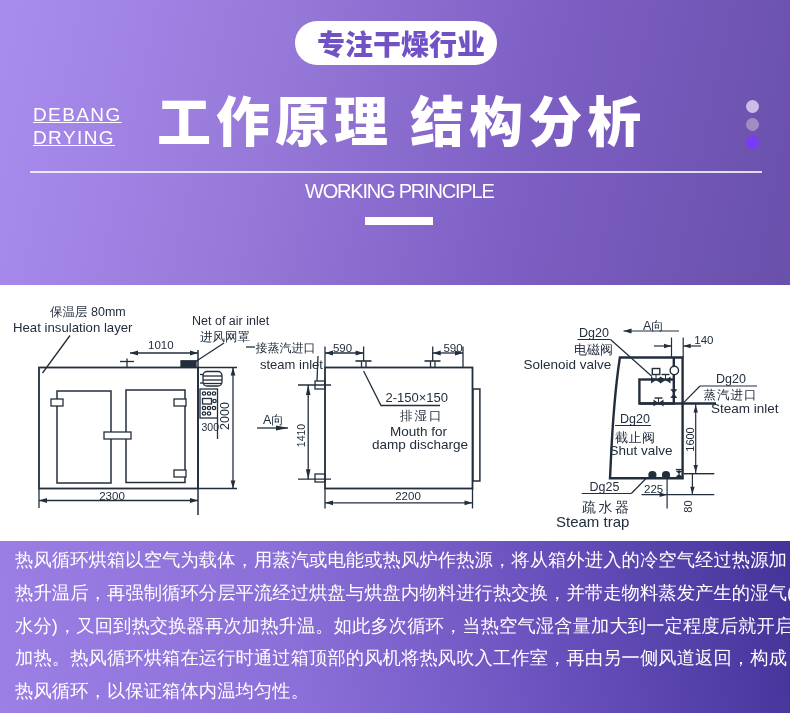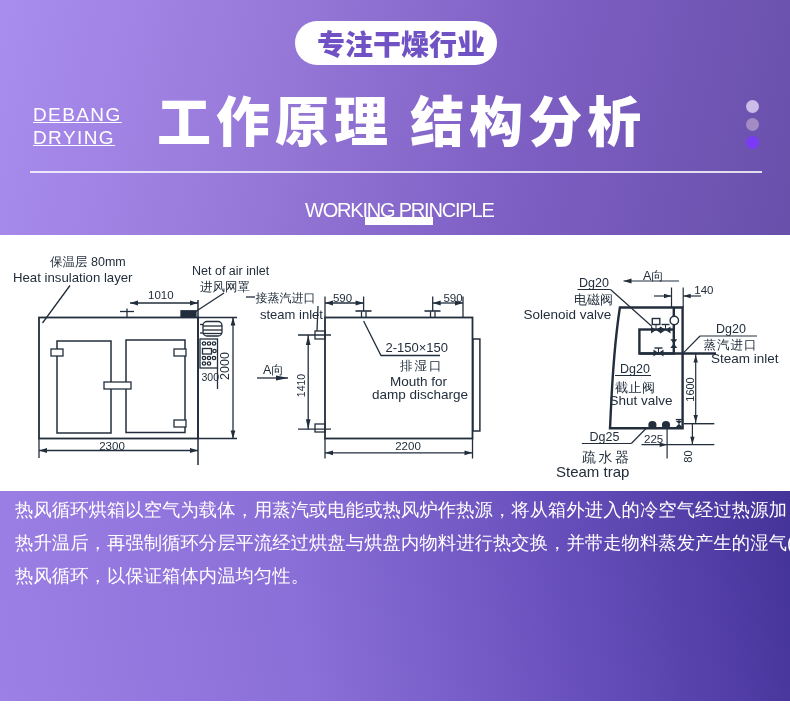--- a/index.html
+++ b/index.html
@@ -1,26 +1,26 @@
 <!DOCTYPE html>
 <html><head>
 <meta charset="utf-8">
 <style>
 html,body{margin:0;padding:0;}
 body{width:790px;height:713px;overflow:hidden;font-family:"Liberation Sans",sans-serif;}
-.header{position:relative;width:790px;height:235px;
+.header{position:relative;width:790px;height:285px;
   background:linear-gradient(102deg,#a98dee 0%,#9678d8 35%,#7e5fc4 65%,#6950ab 100%);}
 .pill{position:absolute;left:295px;top:21px;width:202px;height:44px;background:#ffffff;border-radius:22px;
   text-align:center;line-height:45px;font-size:28px;font-weight:900;color:#7052c5;letter-spacing:0px;text-indent:10px;font-family:"Noto Sans CJK SC","Liberation Sans",sans-serif;}
 .logo{position:absolute;left:33px;top:103px;color:#ffffff;font-size:19px;letter-spacing:1.4px;line-height:23px;text-decoration:underline;}
 .title{position:absolute;left:157px;top:79px;color:#ffffff;font-size:54px;font-weight:900;letter-spacing:5px;font-family:"Noto Sans CJK SC","Liberation Sans",sans-serif;white-space:nowrap;text-align:right;}
 .dots{position:absolute;left:746px;top:100px;}
 .dot{width:13px;height:13px;border-radius:50%;margin-bottom:5px;}
 .hline{position:absolute;left:30px;top:171px;width:732px;height:2px;background:rgba(255,255,255,0.8);}
-.wp{position:absolute;left:305px;top:199px;color:#ffffff;font-size:20px;letter-spacing:-1.2px;}
+.wp{position:absolute;left:305px;top:180px;color:#ffffff;font-size:20px;letter-spacing:-1.2px;}
 .wbar{position:absolute;left:365px;top:217px;width:68px;height:8px;background:#ffffff;}
 .diagrams{width:680px;height:256px;background:#ffffff;position:relative;}
 .btext{position:relative;width:790px;height:210px;
   background:linear-gradient(80deg,#9c80e5 0%,#8b6fd8 38%,#6850bc 70%,#443399 100%);
   color:#ffffff;font-size:18.3px;box-sizing:border-box;padding:3px 13px 0 15px;}
 .btext div{height:32.8px;line-height:32.8px;white-space:nowrap;letter-spacing:0.1px;}
 </style>
 </head>
 <body>
 <div class="header">
@@ -247,14 +247,16 @@
   <text x="644" y="442.5" font-size="11.5">225</text>
   <text transform="translate(691.5,456.5) rotate(-90)" font-size="11" text-anchor="middle">80</text>
   <text x="582" y="461.5" font-size="14" letter-spacing="2.5">疏水器</text>
   <text x="556" y="476.5" font-size="15">Steam trap</text>
 </g>
 </svg>
 </div>
 <div class="btext">
 <div>热风循环烘箱以空气为载体，用蒸汽或电能或热风炉作热源，将从箱外进入的冷空气经过热源加</div>
 <div>热升温后，再强制循环分层平流经过烘盘与烘盘内物料进行热交换，并带走物料蒸发产生的湿气(</div>
+<div>水分)，又回到热交换器再次加热升温。如此多次循环，当热空气湿含量加大到一定程度后就开启</div>
+<div>加热。热风循环烘箱在运行时通过箱顶部的风机将热风吹入工作室，再由另一侧风道返回，构成</div>
 <div>热风循环，以保证箱体内温均匀性。</div>
 </div>
 
 </body></html>

